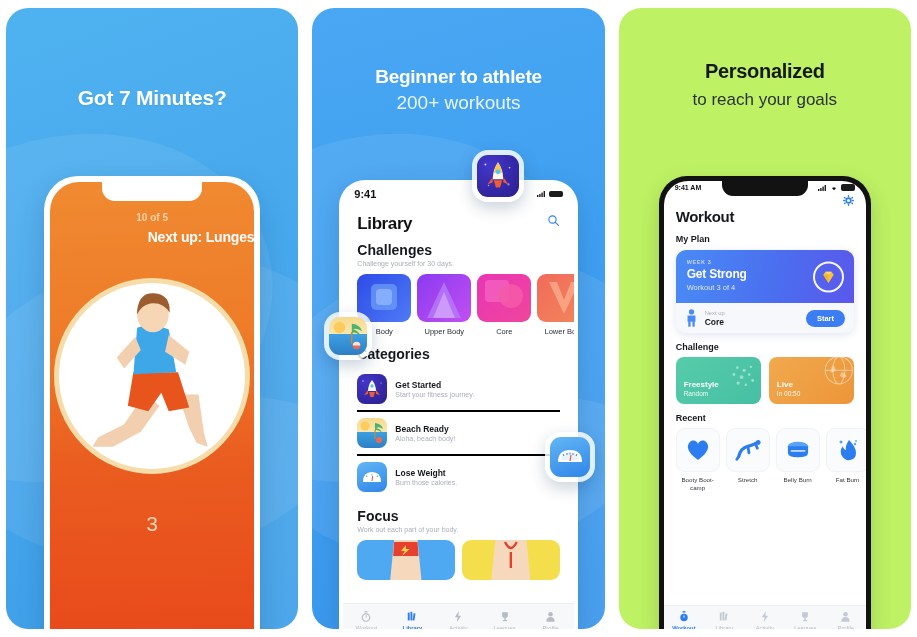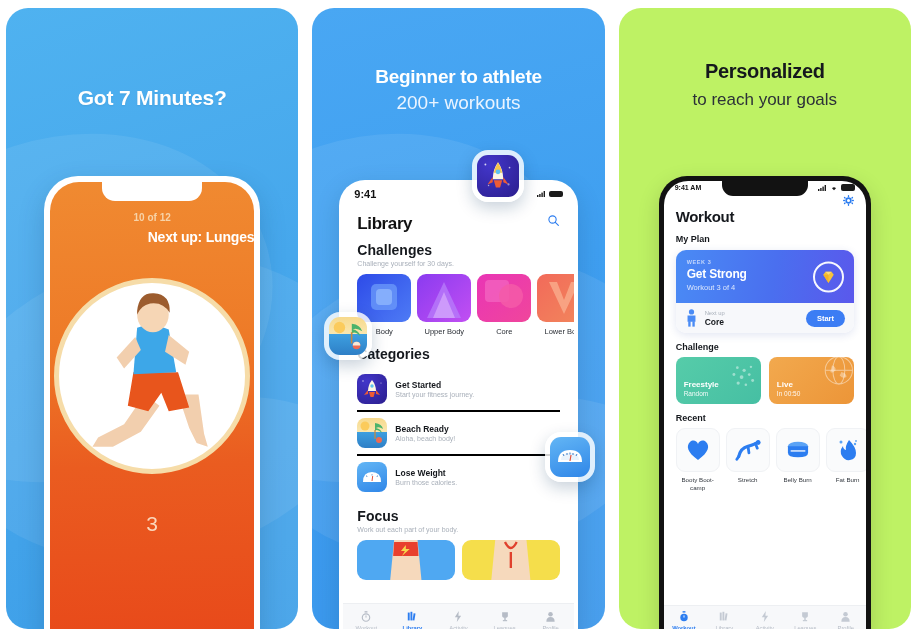--- a/index.html
+++ b/index.html
@@ -178,21 +178,21 @@
     <div class="waves">
       <i class="w1"></i>
         <i class="w2"></i>
         <i class="w3"></i>
     </div>
     <div class="p1-title">Got 7 Minutes?</div>
 
     <div class="phone1">
       <div class="phone1-screen">
         <div class="notch1"></div>
-        <div class="p1-count">10 of 12</div>
+        <div class="p1-count">10 of 5</div>
         <div class="p1-next">Next up: Lunges</div>
 
         <div class="ringwrap">
           <div class="ring"></div>
           <div class="ring-clip">
             <svg class="figure" viewBox="0 0 200 200">
 
               <path d="M92 120 L70 152 L42 166 L36 176 L58 176 L88 160 L108 132 Z" fill="#F2CFAE"></path>
 
               <path d="M128 120 L140 156 L148 172 L160 176 L156 162 L150 120 Z" fill="#F2CFAE"></path>

